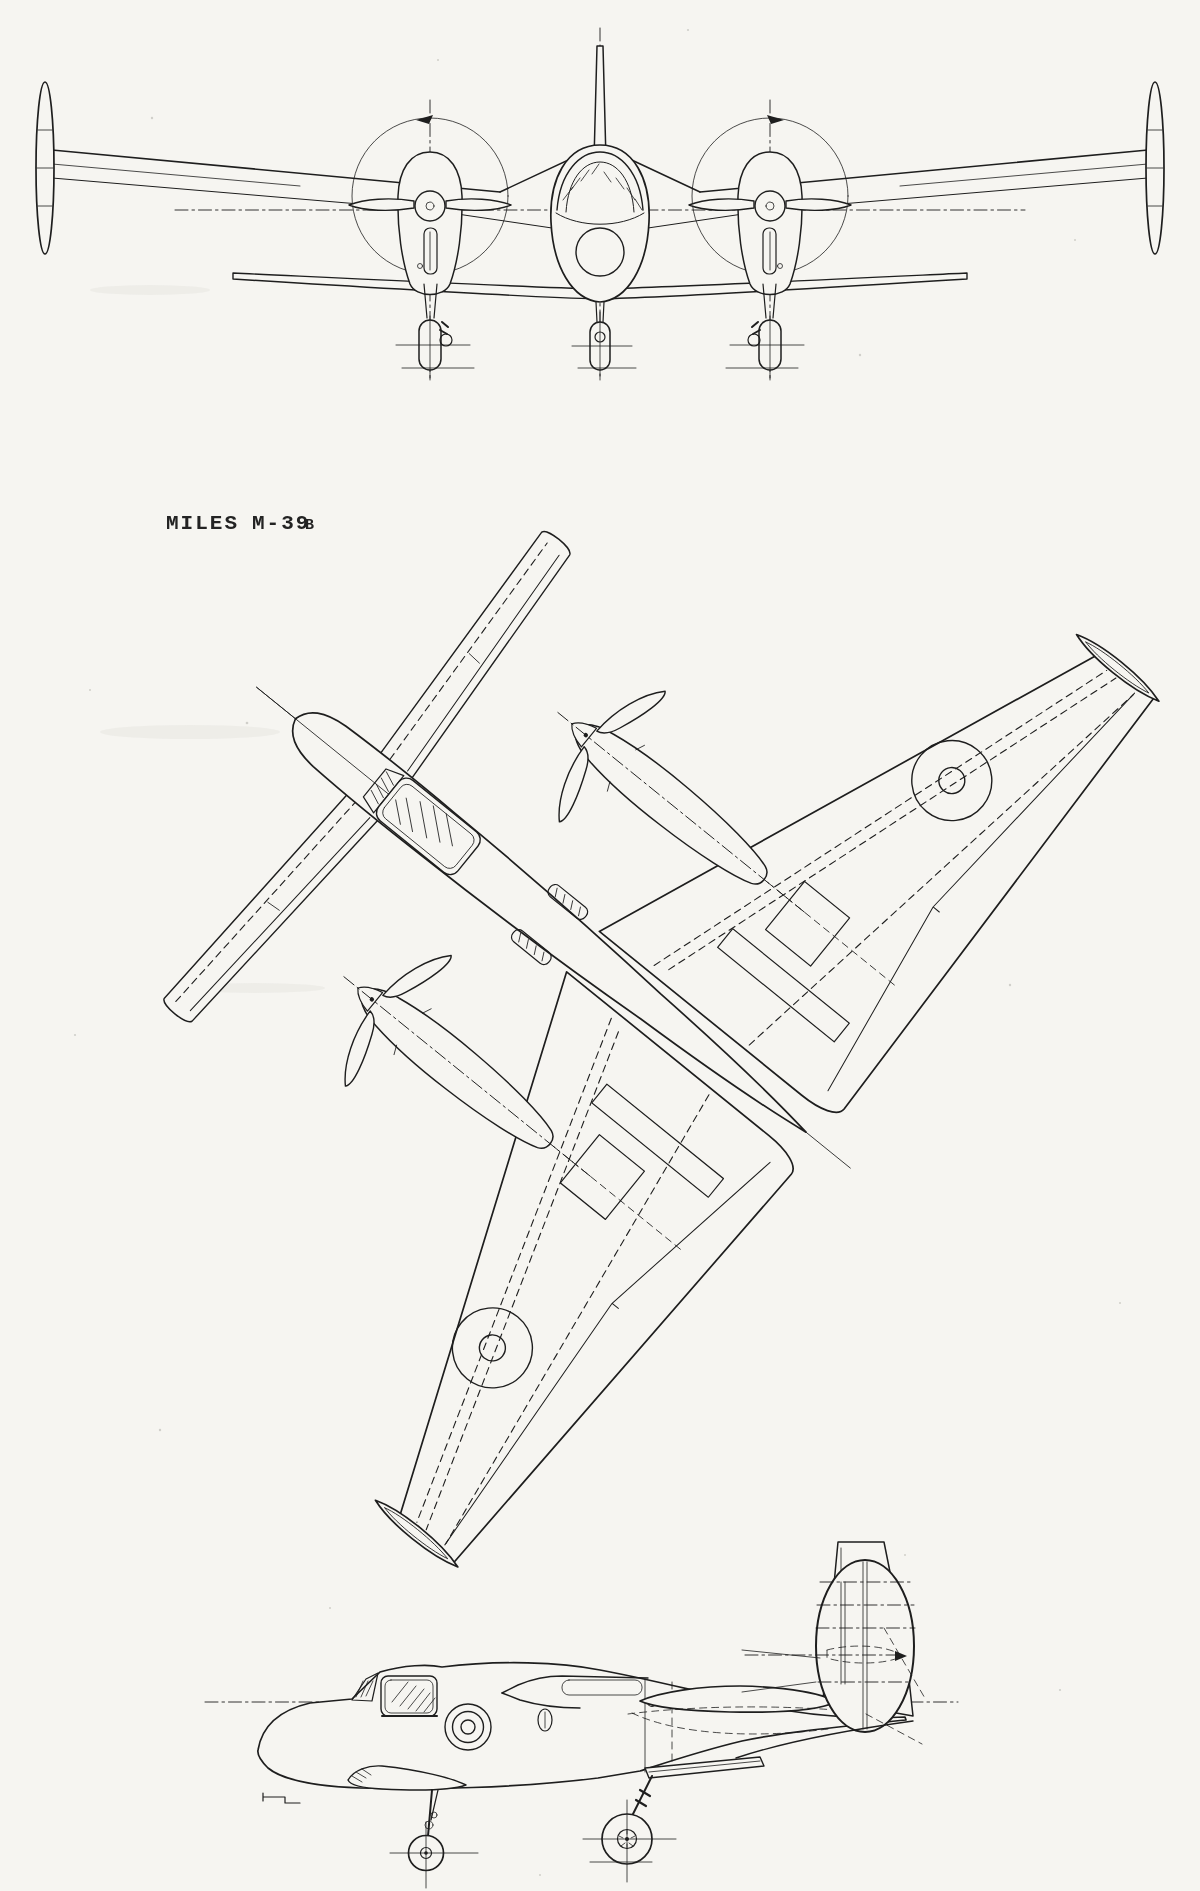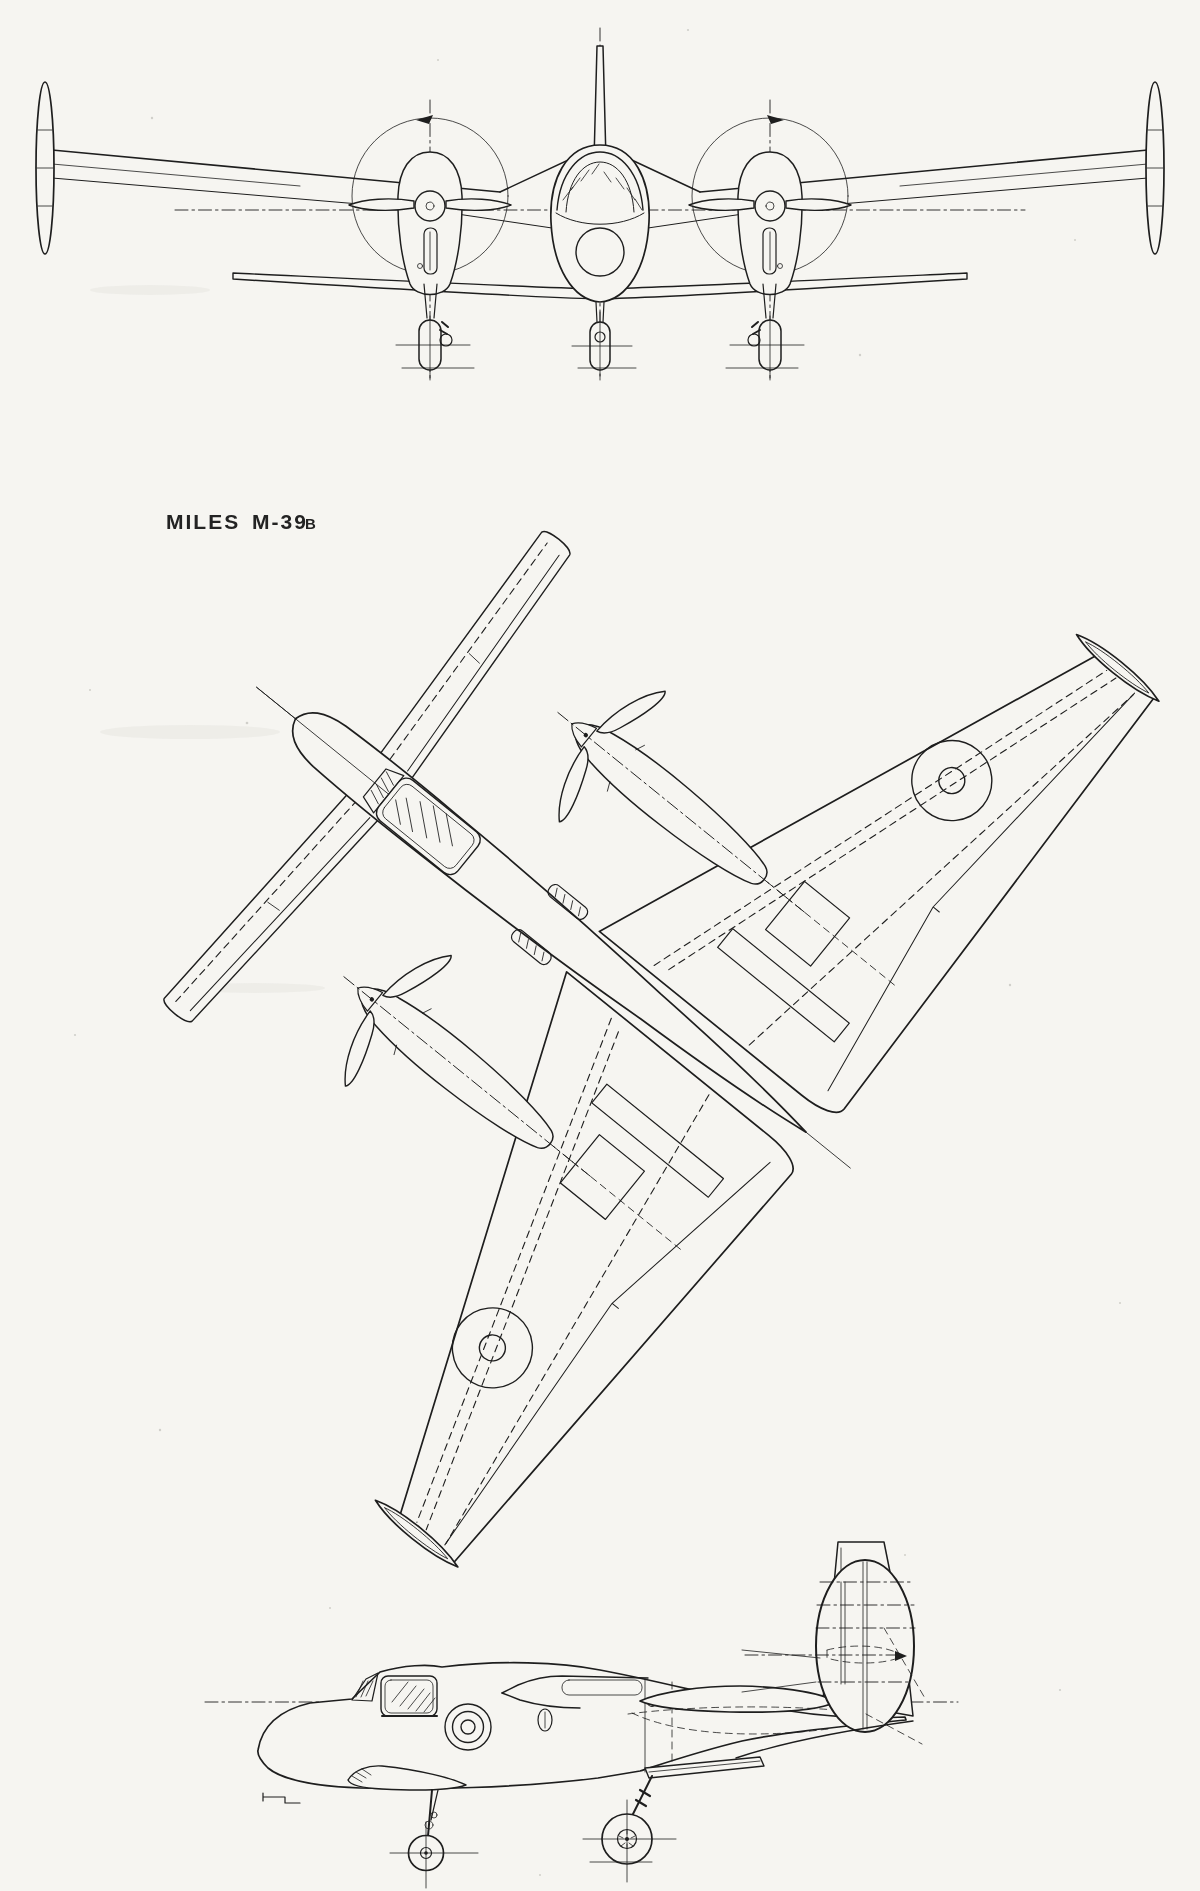--- a/index.html
+++ b/index.html
@@ -1,18 +1,18 @@
 <!DOCTYPE html>
 <html style="--paper: #f6f5f1; --ink: #1e1e1e;"><head>
 <meta charset="utf-8">
 <style>
   :root{ --paper:#f6f5f1; --ink:#1e1e1e; }
   html,body{margin:0;padding:0;background:var(--paper);}
   .page{position:relative;width:1200px;height:1891px;background:var(--paper);overflow:hidden;
-        font-family:Liberation Sans, sans-serif;}
+        font-family:Liberation Mono, monospace;}
   svg{display:block;}
   .ink{stroke:var(--ink);fill:none;stroke-width:1.5;stroke-linecap:round;stroke-linejoin:round;}
   .w1{stroke-width:1;} .w12{stroke-width:1.2;} .w14{stroke-width:1.4;} .w17{stroke-width:1.7;}
   .w2{stroke-width:2;} .w22{stroke-width:2.2;}
   .fillp{fill:var(--paper);}
   .solidink{fill:var(--ink);stroke:none;}
   .dd{stroke-dasharray:13 4 2.5 4;stroke-width:0.9;}
   .dash{stroke-dasharray:7 5;stroke-width:1.1;}
   .thin{stroke-width:0.8;}
   .title-main{font-weight:bold;font-size:21px;letter-spacing:2px;fill:#232323;}

